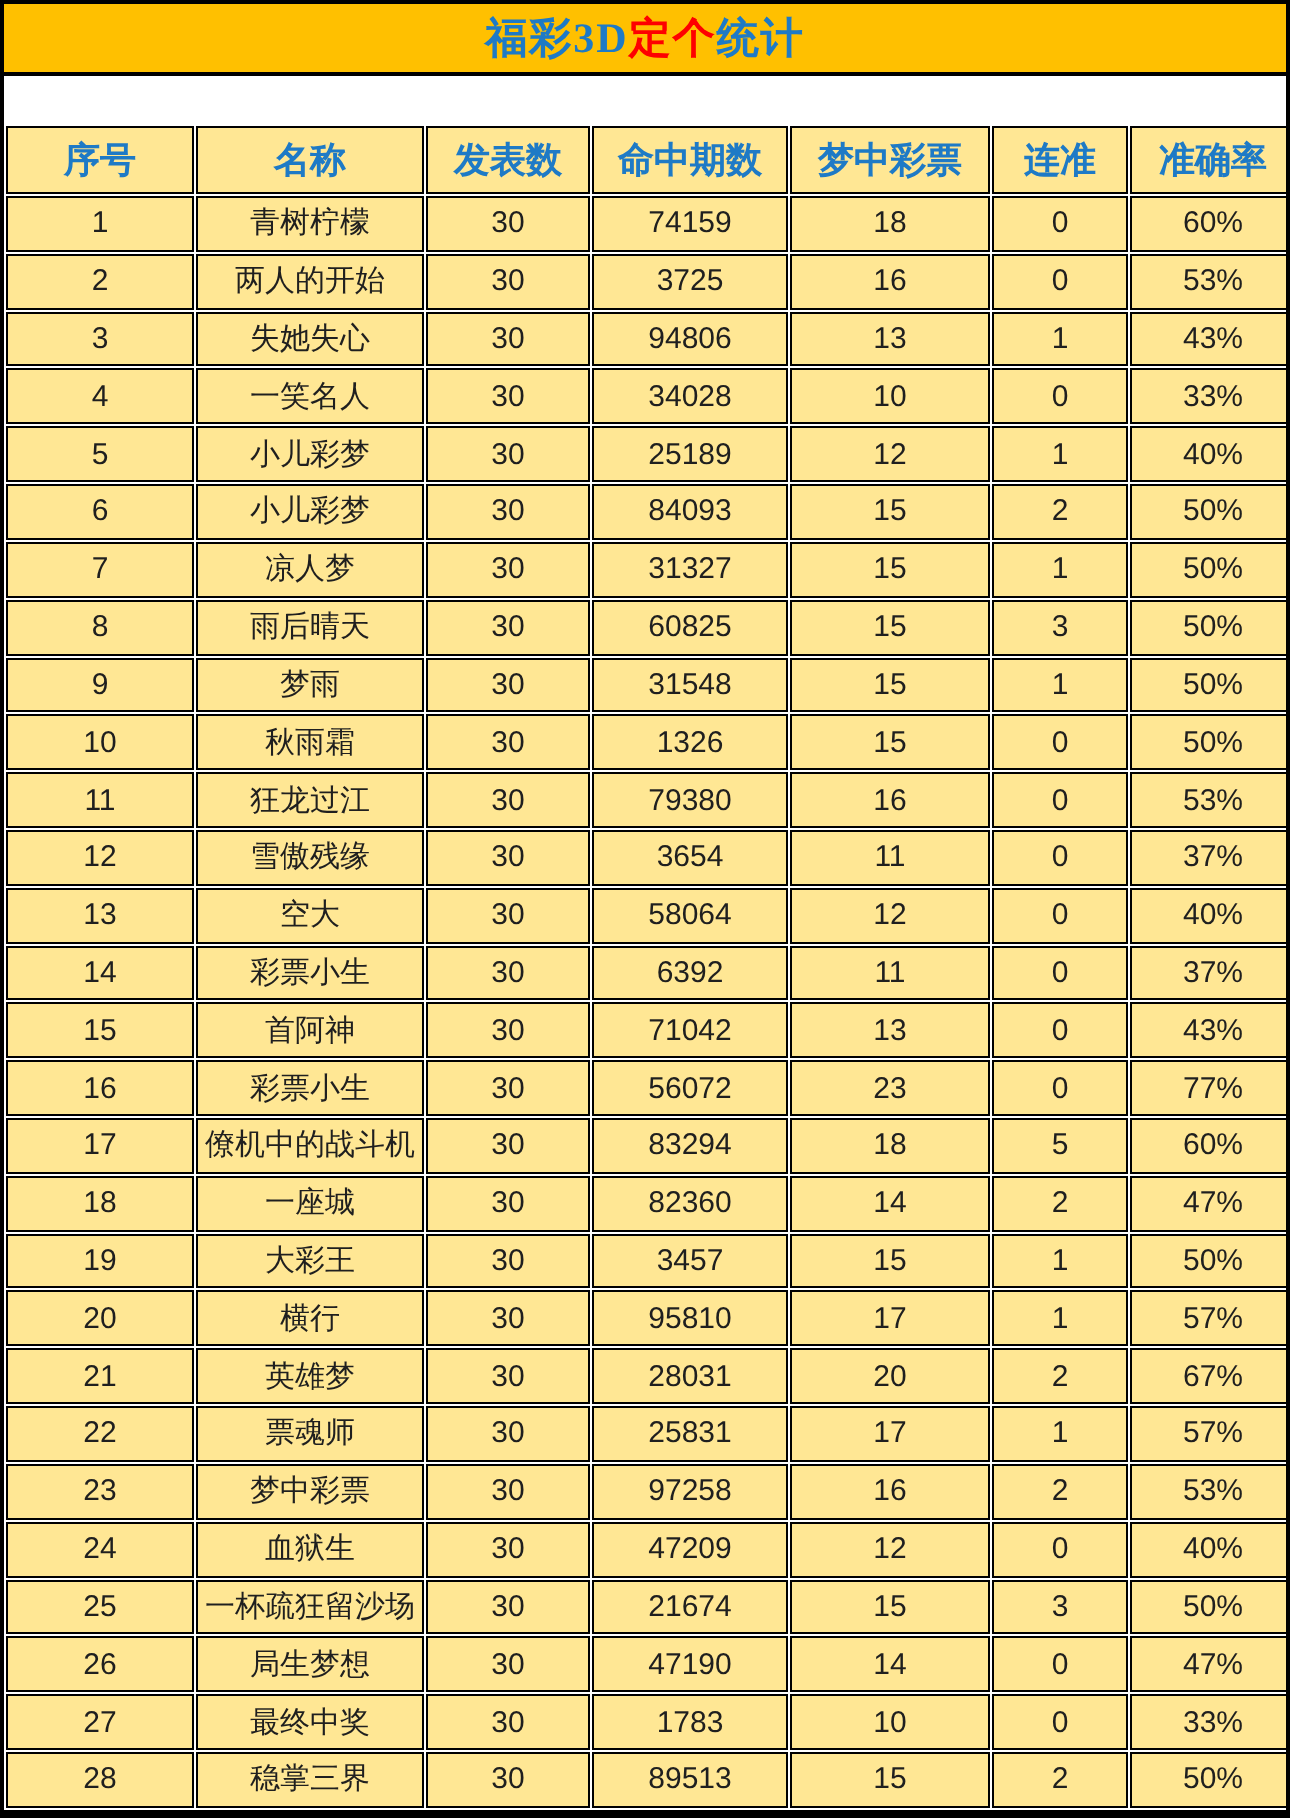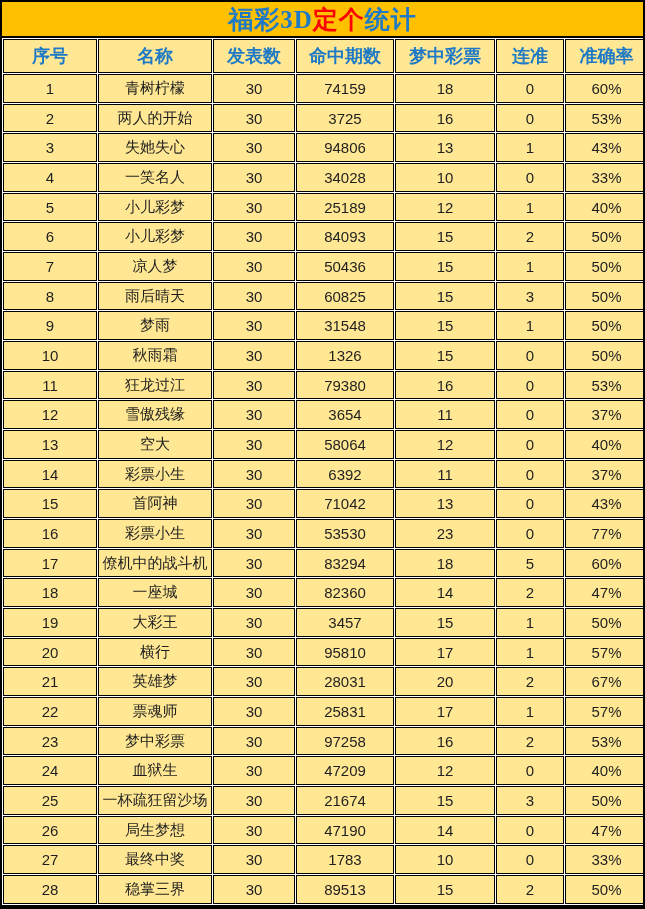--- a/index.html
+++ b/index.html
@@ -20,26 +20,26 @@
   .title-bar {
     height: 36px;
     flex: 0 0 36px;
     background: var(--title-bar, #FFC000);
     border-bottom: 2px solid var(--border, #000);
     display: flex;
     align-items: center;
     justify-content: center;
     font-family: "Liberation Serif", "DejaVu Serif", serif;
     font-weight: bold;
-    font-size: 25px;
+    font-size: 21px;
     letter-spacing: 1px;
   }
   .title-blue { color: var(--title-blue, #1E7AC6); }
   .title-red  { color: var(--title-red, #FE0000); }
-  .table-wrap { flex: 1 1 auto; overflow: hidden; }
+  .table-wrap { flex: 1 1 auto; overflow: hidden; margin-top: 24px; }
   table {
     width: 100%;
     height: 100%;
     border-collapse: separate;
     border-spacing: 1px;
     table-layout: fixed;
     background: #ffffff;
   }
   th, td {
     border: 1px solid var(--border, #000);
@@ -152,21 +152,21 @@
             <td>30</td>
             <td>84093</td>
             <td>15</td>
             <td>2</td>
             <td>50%</td>
           </tr>
           <tr>
             <td>7</td>
             <td>凉人梦</td>
             <td>30</td>
-            <td>50436</td>
+            <td>31327</td>
             <td>15</td>
             <td>1</td>
             <td>50%</td>
           </tr>
           <tr>
             <td>8</td>
             <td>雨后晴天</td>
             <td>30</td>
             <td>60825</td>
             <td>15</td>
@@ -233,21 +233,21 @@
             <td>30</td>
             <td>71042</td>
             <td>13</td>
             <td>0</td>
             <td>43%</td>
           </tr>
           <tr>
             <td>16</td>
             <td>彩票小生</td>
             <td>30</td>
-            <td>53530</td>
+            <td>56072</td>
             <td>23</td>
             <td>0</td>
             <td>77%</td>
           </tr>
           <tr>
             <td>17</td>
             <td>僚机中的战斗机</td>
             <td>30</td>
             <td>83294</td>
             <td>18</td>

